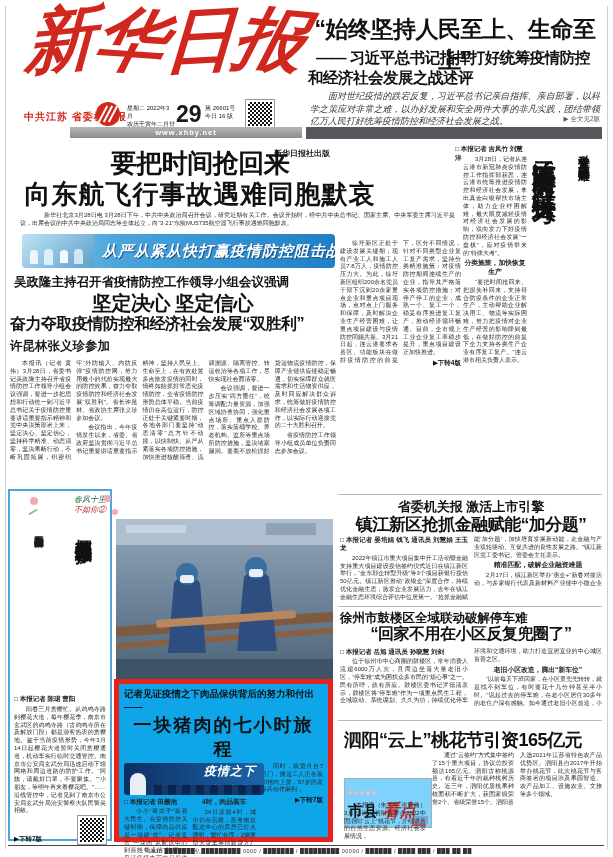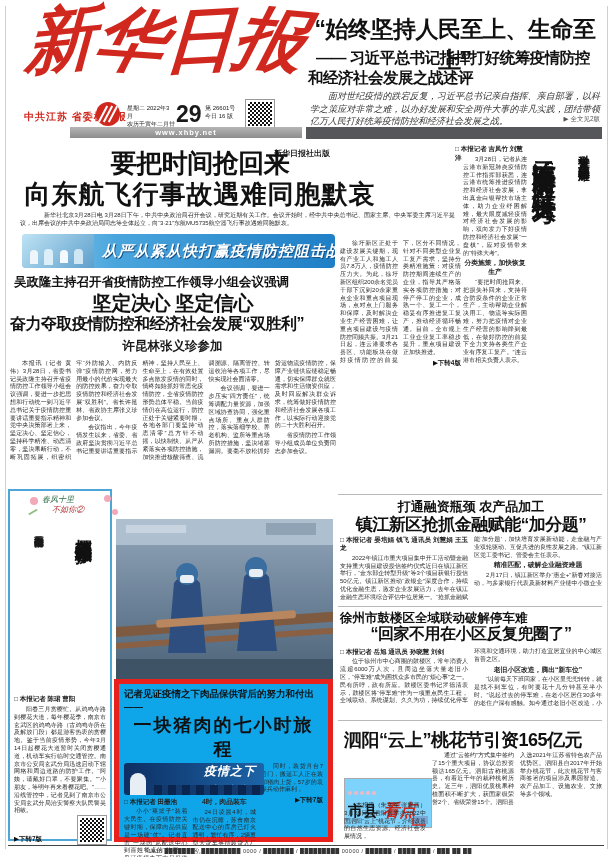--- a/index.html
+++ b/index.html
@@ -111,21 +111,21 @@
       <div style="position:absolute;left:22px;bottom:3px;width:9px;height:16px;background:#dceef8;border-radius:4px 4px 0 0;"></div>
       <div style="position:absolute;left:38px;bottom:5px;width:8px;height:13px;background:#f3f9fd;border-radius:4px 4px 0 0;"></div>
       <div style="position:absolute;left:52px;bottom:4px;width:9px;height:15px;background:#cfe7f5;border-radius:4px 4px 0 0;"></div>
     </div>
     <div class="txt">从严从紧从快打赢疫情防控阻击战</div>
   </div>
 
   <div class="abs kicker" style="left:14px;top:274px;width:320px;font-size:12.5px;">吴政隆主持召开省疫情防控工作领导小组会议强调</div>
   <div class="abs h-big" style="left:10px;top:290px;width:325px;font-size:20px;text-align:center;">坚定决心 坚定信心</div>
   <div class="abs h-big" style="left:10px;top:314px;width:325px;font-size:16px;">奋力夺取疫情防控和经济社会发展“双胜利”</div>
-  <div class="abs" style="left:10px;top:338px;width:325px;font-size:12.5px;text-align:center;font-weight:bold;">许昆林张义珍参加</div>
+  <div class="abs" style="left:10px;top:338px;width:325px;font-size:12.5px;font-weight:bold;">许昆林张义珍参加</div>
   <div class="abs dense" style="left:10px;top:360px;width:326px;height:156px;column-count:5;column-gap:5px;overflow:hidden;">
     <p>本报讯（记者 黄伟）3月28日，省委书记吴政隆主持召开省疫情防控工作领导小组会议强调，要进一步把思想和行动统一到习近平总书记关于疫情防控重要讲话重要指示精神和党中央决策部署上来，坚定决心、坚定信心，坚持科学精准、动态清零，坚决果断行动，不断巩固拓展，织密织牢“外防输入、内防反弹”疫情防控网，努力用最小的代价实现最大的防控效果，奋力夺取疫情防控和经济社会发展“双胜利”。省长许昆林、省政协主席张义珍参加会议。</p>
     <p>会议指出，今年疫情发生以来，省委、省政府坚决贯彻习近平总书记重要讲话重要指示精神，坚持人民至上、生命至上，在有效处置多点散发疫情的同时，慎终如始抓好常态化疫情防控，全省疫情防控形势总体平稳。当前疫情仍在高位运行，防控正处于关键紧要时期，各地各部门要坚持“动态清零”总方针不动摇，以快制快、从严从紧落实各项防控措施，加快推进核酸筛查、流调溯源、隔离管控、转运收治等各项工作，尽快实现社会面清零。</p>
     <p>会议强调，要进一步压实“四方责任”，统筹调配力量资源，加强区域协查协同，强化重点场所、重点人群防控，落实落细学校、养老机构、监所等重点场所防控措施，坚决堵塞漏洞。要毫不放松抓好货运物流疫情防控，保障产业链供应链稳定畅通，切实保障群众就医需求和生活物资供应，及时回应解决群众诉求，统筹做好疫情防控和经济社会发展各项工作，以实际行动迎接党的二十大胜利召开。</p>
     <p>省疫情防控工作领导小组成员单位负责同志参加会议。</p>
   </div>
 
   <div class="abs byline" style="left:455px;top:145px;width:72px;">□ 本报记者 吉凤竹 刘慧洋</div>
   <div class="abs dense" style="left:463px;top:156px;width:64px;height:332px;overflow:hidden;">
     <p>3月28日，记者从连云港市新冠肺炎疫情防控工作指挥部获悉，连云港市统筹推进疫情防控和经济社会发展，拿出真金白银帮扶市场主体，助力企业纾困解难，最大限度减轻疫情对经济社会发展的影响，双向发力下好疫情防控和经济社会发展“一盘棋”，应对疫情带来的“特殊大考”。</p>
@@ -134,21 +134,21 @@
   </div>
   <div class="abs dense" style="left:340px;top:240px;width:121px;height:248px;column-count:2;column-gap:5px;overflow:hidden;">
     <p>徐圩新区正处于建设发展关键期，现有产业工人和施工人员7.8万人，疫情防控压力大。为此，徐圩新区组织200余名党员干部下沉到20余家重点企业和重点项目现场，点对点上门服务和保障，及时解决企业生产经营困难，让重点项目建设与疫情防控同频共振。3月21日起，连云港要求各县区、功能板块在做好疫情防控的前提下，区分不同情况，针对不同类型企业复工复产需求，坚持分类精准施策：对疫情防控期间连续生产的企业，指导其严格落实各项防控措施；对停产停工的企业，成熟一个、复工一个，稳妥有序推进复工复产，推动经济循环畅通。目前，全市规上工业企业复工率稳步提升，重点项目建设正加快推进。</p>
     <p class="jump" style="text-indent:0;">▶下转4版</p>
   </div>
   <div class="abs vtext h-big" style="left:532px;top:142px;height:356px;font-size:24px;line-height:1;letter-spacing:2px;">连云港双向发力应对“特殊大考”</div>
   <div class="abs vtext kicker" style="left:576px;top:146px;height:180px;font-size:11.5px;letter-spacing:1px;">科学复工复产 暖心纾困解难</div>
 
   <div class="rule-h" style="left:338px;top:494px;width:264px;"></div>
 
-  <div class="abs kicker" style="left:340px;top:498px;width:262px;font-size:13px;text-align:center;">打通融资瓶颈 农产品加工</div>
+  <div class="abs kicker" style="left:340px;top:498px;width:262px;font-size:13px;text-align:center;">省委机关报 激活上市引擎</div>
   <div class="abs h-big" style="left:340px;top:513px;width:262px;font-size:17px;text-align:center;">镇江新区抢抓金融赋能“加分题”</div>
   <div class="abs dense" style="left:340px;top:536px;width:262px;height:66px;column-count:2;column-gap:6px;overflow:hidden;">
     <p class="byline" style="text-indent:0;">□ 本报记者 晏培娟 钱飞 通讯员 刘慧娟 王玉龙</p>
     <p>2022年镇江市重大项目集中开工活动暨金融支持重大项目建设授信签约仪式近日在镇江新区举行，“金东部企转型升级”等3个项目获银行授信50亿元。镇江新区推动“政银企”深度合作，持续优化金融生态，激发企业发展活力，去年在镇江金融生态环境综合评估中位居第一。“抢抓金融赋能‘加分题’，加快培育发展新动能，走金融与产业双轮驱动、互促共进的良性发展之路。”镇江新区党工委书记、管委会主任表示。</p>
     <h5>精准匹配，破解企业融资难题</h5>
     <p>2月17日，镇江新区举办“惠企+”新春对接活动，与多家银行代表及新材料产业链中小微企业达成授信合作；2月28日，在镇江新区经济发展提档升级的势头下，</p>
 
   </div>
 
   <div class="rule-h" style="left:338px;top:606px;width:264px;"></div>
@@ -173,21 +173,21 @@
     <span class="book"></span>
   </div>
   <div class="abs dense" style="left:344px;top:802px;width:82px;height:40px;overflow:hidden;">
       <p>本报讯（朱文军 张耀西）3月28日，泗阳县举办2022中国泗阳“云上”桃花节，介绍该县的自然生态资源、经济社会发展情况，</p>
     </div>
   <div class="abs dense" style="left:432px;top:752px;width:170px;height:90px;column-count:2;column-gap:6px;overflow:hidden;">
       <p>通过“云签约”方式集中签约了15个重大项目，协议总投资额达165亿元。泗阳古称桃源县，有着近千年的栽种桃树历史。近三年，泗阳优质桃果种植面积不断扩大，获国家级荣誉2个、省级荣誉15个。泗阳县入选2021年江苏省特色农产品优势区。泗阳县自2017年开始举办桃花节，此次桃花节与客商签署的项目涉及果园智造、农产品加工、设施农业、文旅等多个领域。</p>
     </div>
 
   <div class="abs bluebox" style="left:8px;top:489px;width:104px;height:352px;padding:4px;box-sizing:border-box;">
-    <div class="badge" style="height:30px;margin-left:28px;">
+    <div class="badge" style="height:30px;margin-left:28px;text-align:right;">
       <span class="flower" style="left:-12px;top:2px;width:8px;height:8px;"></span>
       <span class="flower" style="left:62px;top:0;width:7px;height:7px;"></span>
       <span class="flower" style="left:70px;top:14px;width:6px;height:6px;"></span>
       <span class="leaf" style="left:-14px;top:16px;"></span>
       <div>春风十里</div>
       <div class="b2" style="margin-left:10px;">不如你②</div>
     </div>
     <div style="position:relative;height:168px;">
       <div class="vtext h-big" style="position:absolute;right:14px;top:0;height:168px;font-size:17px;line-height:1;letter-spacing:1px;">樱花道上的忠诚守护</div>
       <div class="vtext" style="position:absolute;left:18px;top:4px;height:130px;font-size:9.5px;font-weight:bold;">在岗十二小时行走数万步</div>

